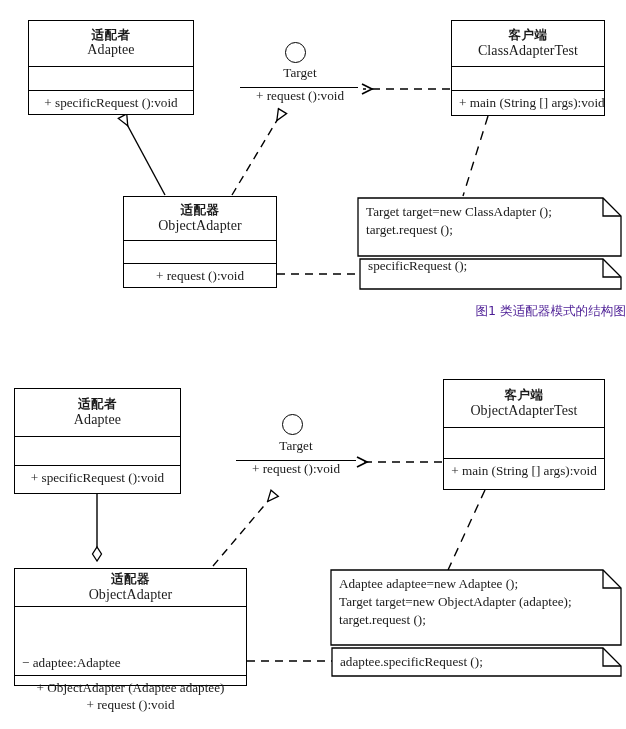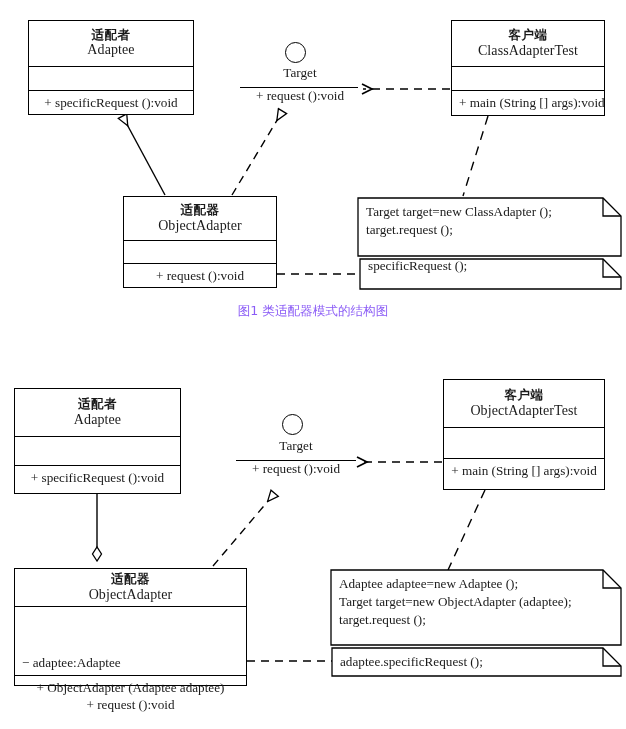--- a/index.html
+++ b/index.html
@@ -110,24 +110,24 @@
     left: 8px;
     top: 5px;
     font-size: 13.2px;
     line-height: 1.38;
     white-space: pre;
   }
   
   .caption {
     position: absolute;
     width: 100%;
-    text-align: center;
+    text-align: right;
     font-family: "DejaVu Sans", "Liberation Sans", sans-serif;
     font-size: 12.6px;
-    color: #8b5cf6;
+    color: #4c1d95;
   }
 </style>
 </head>
 <body>
 
 <div class="page">
 
   <svg class="layer" viewBox="0 0 626 729">
     <defs>
       <marker id="hollowTri" markerWidth="14" markerHeight="14" refX="11" refY="6" orient="auto" markerUnits="userSpaceOnUse">

